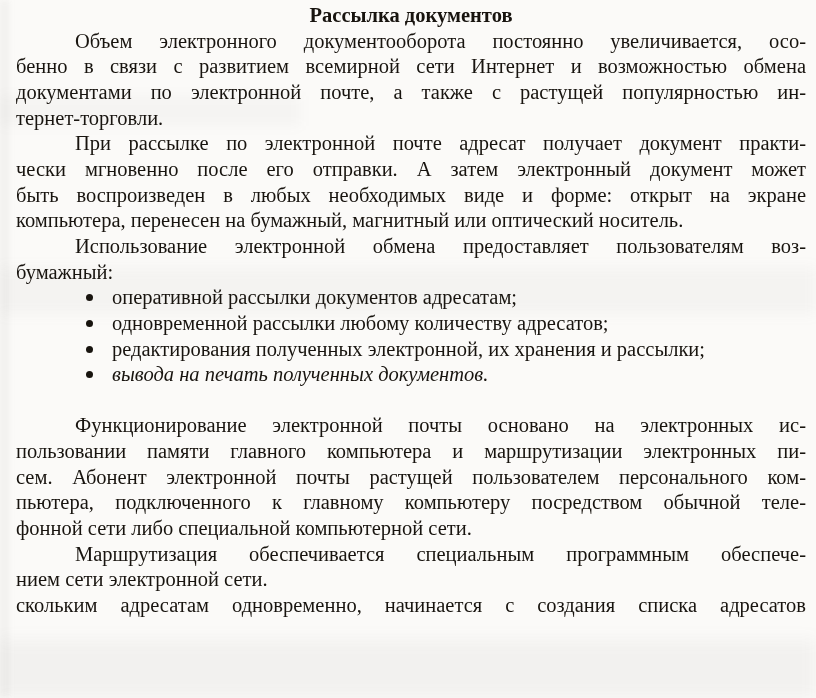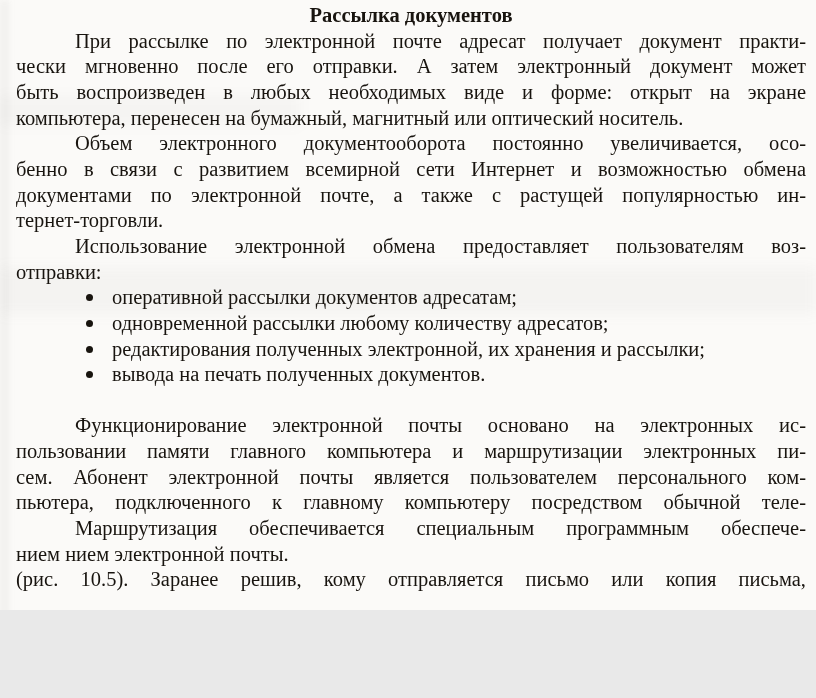--- a/index.html
+++ b/index.html
@@ -4,21 +4,21 @@
 <style>
   html, body {
     margin: 0;
     padding: 0;
     background: #e9e9e9;
   }
   .page {
     position: relative;
     box-sizing: border-box;
     width: 816px;
-    height: 610px;
+    height: 698px;
     margin: 0;
     padding: 3px 10px 0 16px;
     background: #fbfaf8;
     overflow: hidden;
     font-family: "Liberation Serif", "DejaVu Serif", serif;
     font-size: 20.5px;
     line-height: 25.65px;
     color: #18140f;
   }
   
@@ -63,50 +63,51 @@
 <div class="page">
   <div class="stain s1"></div>
   <div class="stain s2"></div>
   <div class="stain s3"></div>
   <div class="stain s4"></div>
 
   <div class="content">
     <div class="title">Рассылка документов</div>
     <div>
         <div class="para">
+          <div class="line first">Объем электронного документооборота постоянно увеличивается, осо-</div>
+          <div class="line">бенно в связи с развитием всемирной сети Интернет и возможностью обмена</div>
+          <div class="line">документами по электронной почте, а также с растущей популярностью ин-</div>
+          <div class="line last">тернет-торговли.</div>
+        </div>
+        <div class="para">
           <div class="line first">При рассылке по электронной почте адресат получает документ практи-</div>
           <div class="line">чески мгновенно после его отправки. А затем электронный документ может</div>
           <div class="line">быть воспроизведен в любых необходимых виде и форме: открыт на экране</div>
           <div class="line last">компьютера, перенесен на бумажный, магнитный или оптический носитель.</div>
         </div>
         <div class="para">
-          <div class="line first">Объем электронного документооборота постоянно увеличивается, осо-</div>
-          <div class="line">бенно в связи с развитием всемирной сети Интернет и возможностью обмена</div>
-          <div class="line">документами по электронной почте, а также с растущей популярностью ин-</div>
-          <div class="line last">тернет-торговли.</div>
-        </div>
-        <div class="para">
           <div class="line first">Использование электронной обмена предоставляет пользователям воз-</div>
-          <div class="line last">отправки:</div>
+          <div class="line last">бумажный:</div>
         </div>
         <div class="bullets">
           <div class="bullet"><div class="dot"></div><div style="display: inline;">оперативной рассылки документов адресатам;</div></div>
           <div class="bullet"><div class="dot"></div><div style="display: inline;">одновременной рассылки любому количеству адресатов;</div></div>
           <div class="bullet"><div class="dot"></div><div style="display: inline;">редактирования полученных электронной, их хранения и рассылки;</div></div>
-          <div class="bullet"><div class="dot"></div><div style="display: inline;">вывода на печать полученных документов.</div></div>
+          <div class="bullet"><div class="dot"></div><div style="display: inline; font-style: italic;">вывода на печать полученных документов.</div></div>
         </div>
         <div class="spacer"></div>
         <div class="para">
           <div class="line first">Функционирование электронной почты основано на электронных ис-</div>
           <div class="line">пользовании памяти главного компьютера и маршрутизации электронных пи-</div>
-          <div class="line">сем. Абонент электронной почты является пользователем персонального ком-</div>
+          <div class="line">сем. Абонент электронной почты растущей пользователем персонального ком-</div>
           <div class="line">пьютера, подключенного к главному компьютеру посредством обычной теле-</div>
+          <div class="line last">фонной сети либо специальной компьютерной сети.</div>
         </div>
         <div class="para">
           <div class="line first">Маршрутизация обеспечивается специальным программным обеспече-</div>
-          <div class="line last">нием нием электронной почты.</div>
+          <div class="line last">нием сети электронной сети.</div>
         </div>
         <div class="para">
-          <div class="line">(рис. 10.5). Заранее решив, кому отправляется письмо или копия письма,</div>
+          <div class="line">скольким адресатам одновременно, начинается с создания списка адресатов</div>
         </div>
       </div>
   </div>
 </div>
 
 </body></html>

